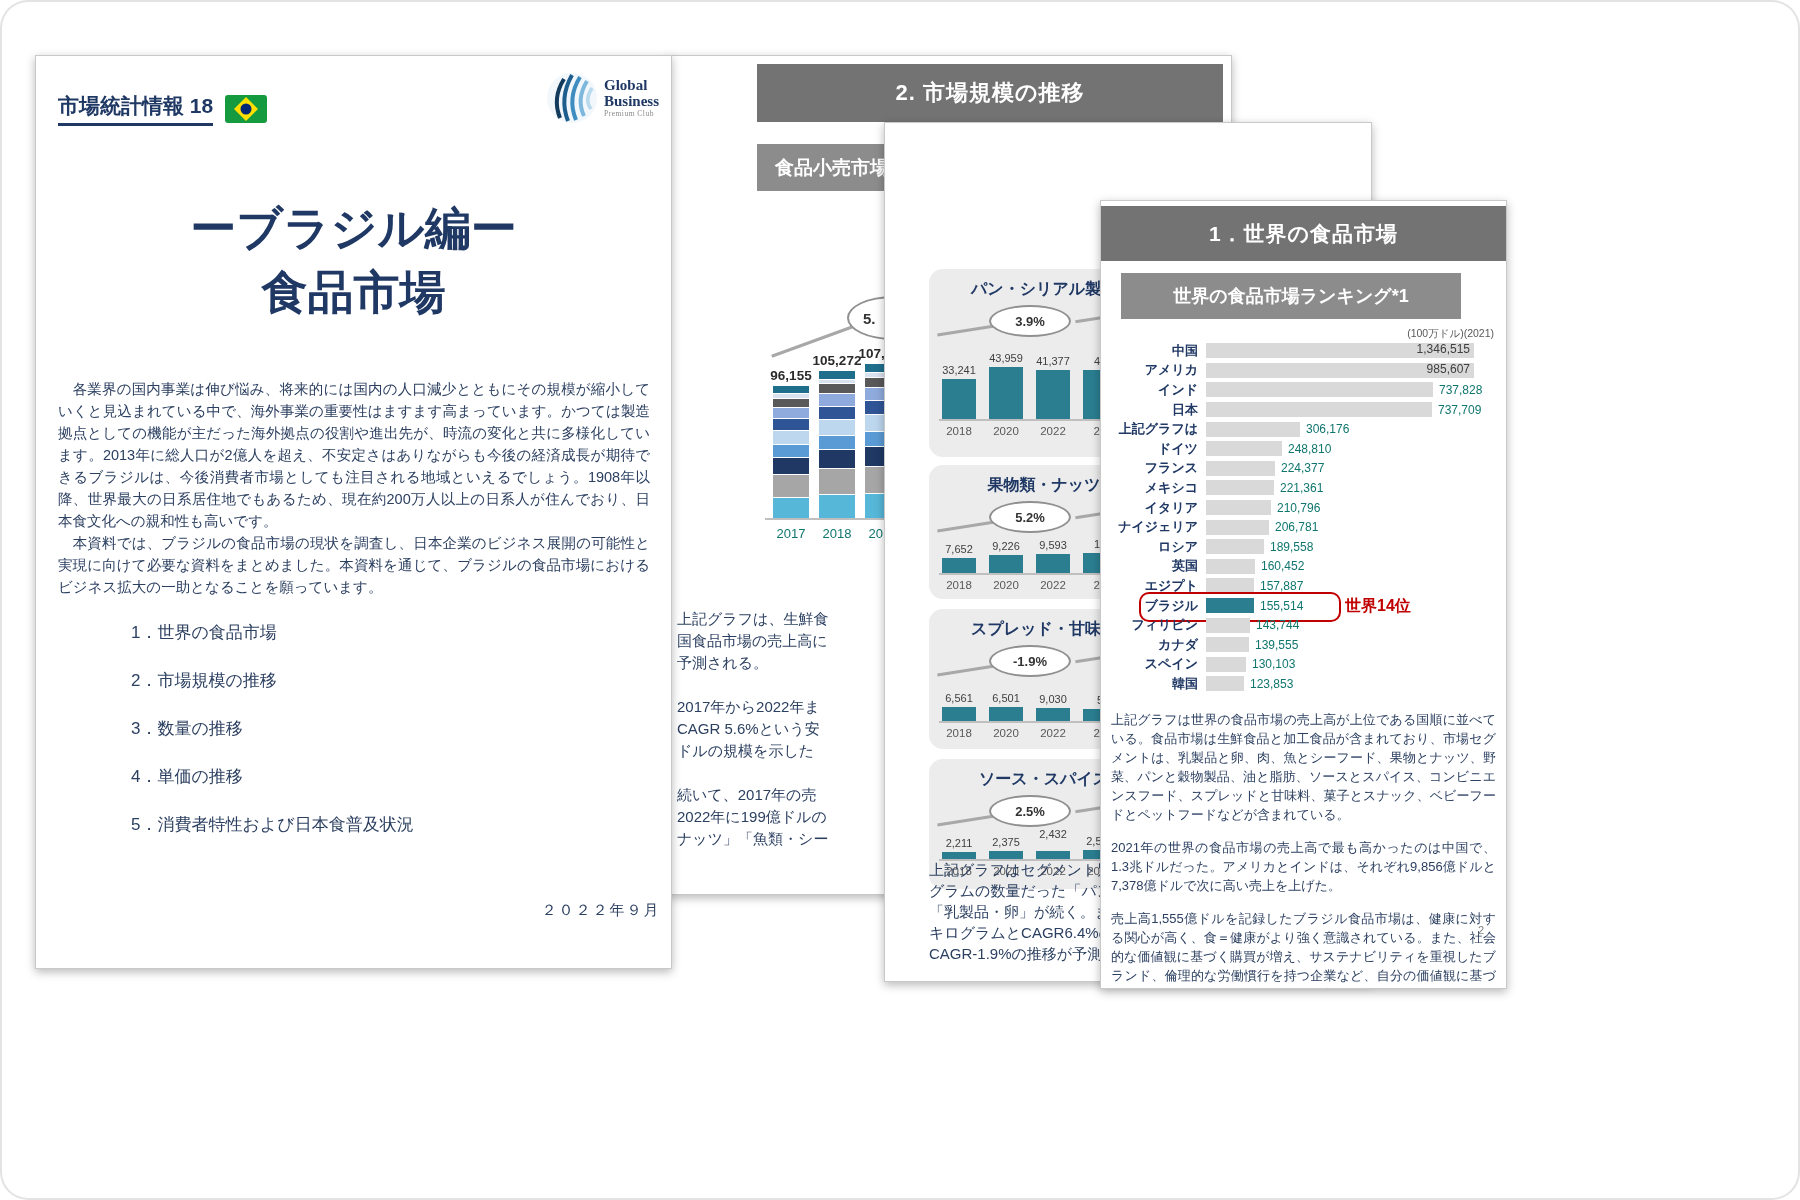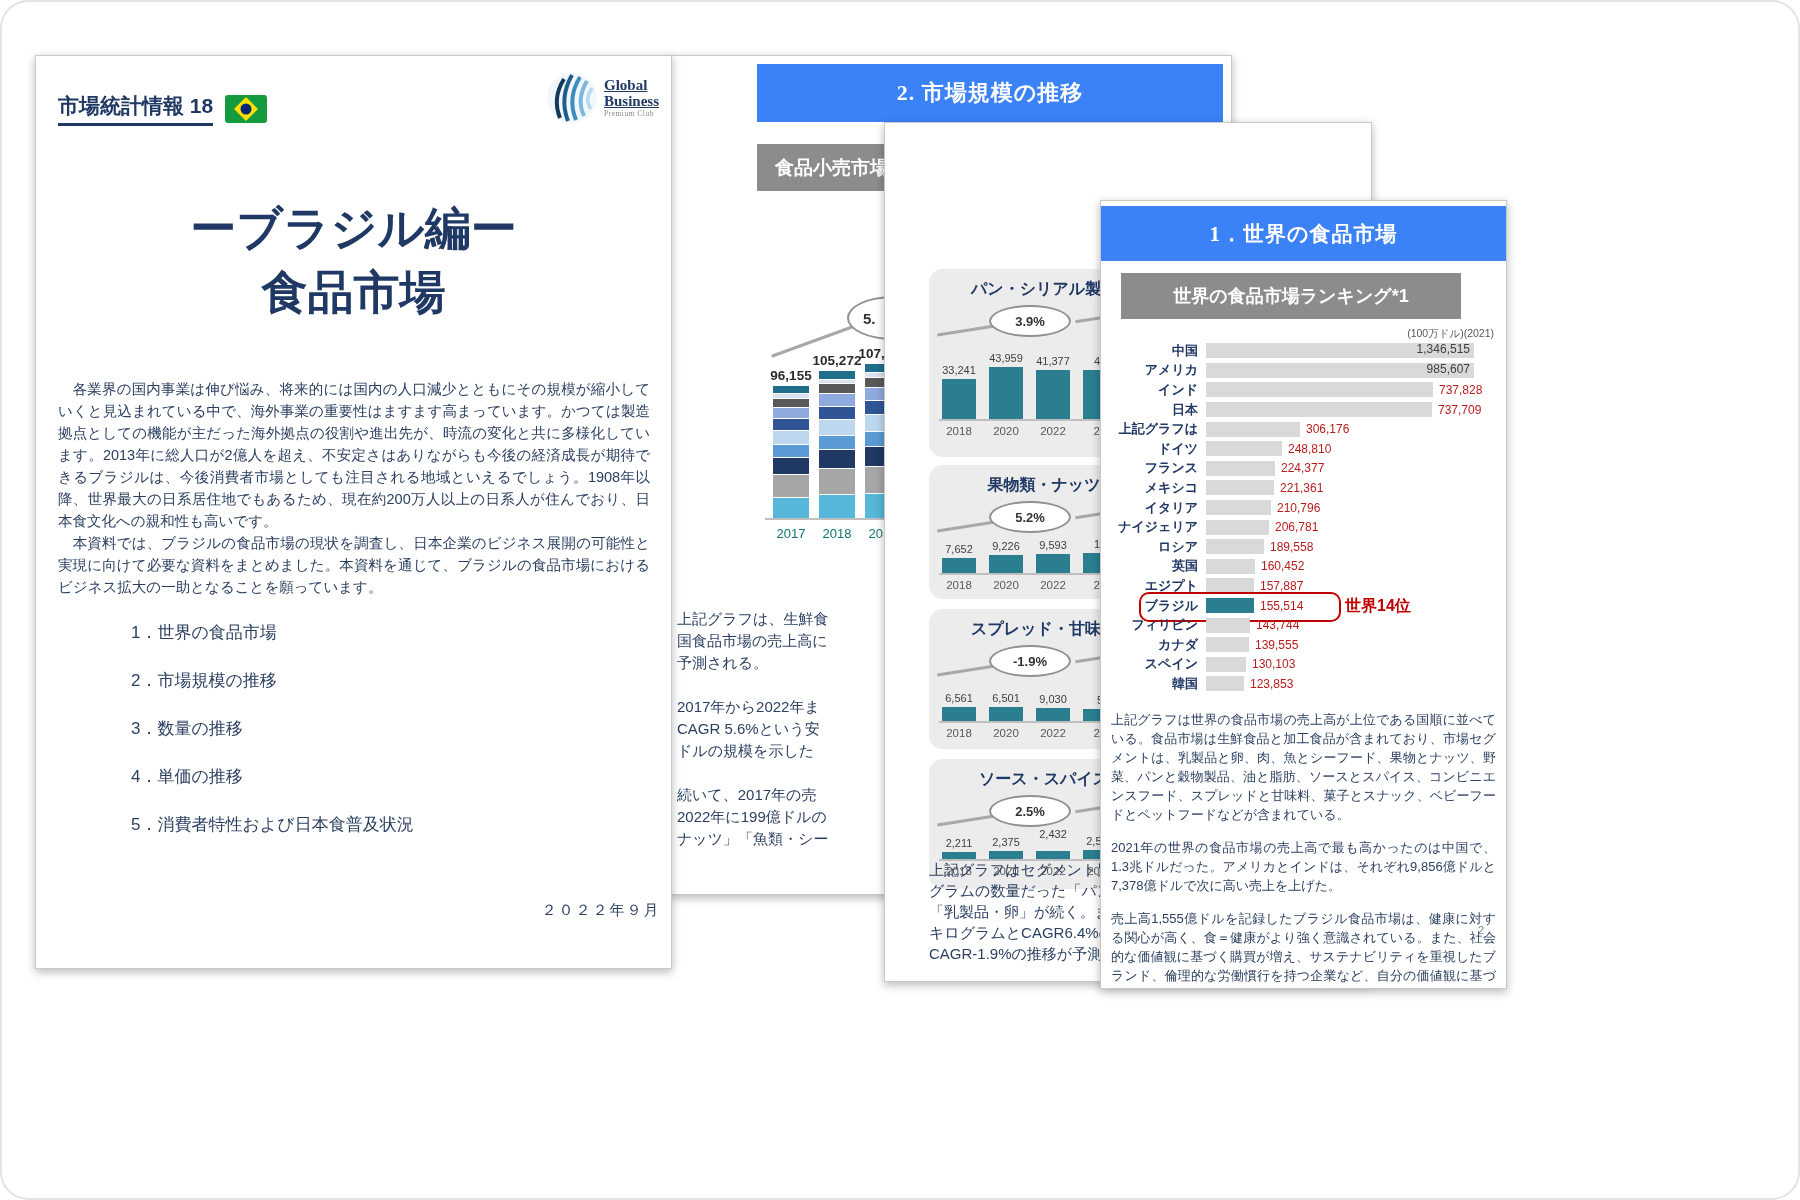--- a/index.html
+++ b/index.html
@@ -1,33 +1,33 @@
 <!DOCTYPE html>
 <html><head>
 <meta charset="utf-8">
 <style>
   html,body{margin:0;padding:0;background:#ffffff;}
   .canvas{position:relative;width:1800px;height:1200px;background:#ffffff;overflow:hidden;
           font-family:"Liberation Sans","DejaVu Sans",sans-serif;border-radius:28px;
           box-shadow:inset 0 0 0 2px #e3e3e3;}
   .sheet{position:absolute;background:#ffffff;border:1px solid #c9c9c9;
          box-shadow:0 3px 9px rgba(0,0,0,.28);overflow:hidden;}
-  .teal-h{position:absolute;background:#3b82f6;color:#ffffff;font-weight:bold;
-          display:flex;align-items:center;justify-content:center;letter-spacing:1px;font-family:Liberation Serif, serif;}
+  .teal-h{position:absolute;background:#737373;color:#ffffff;font-weight:bold;
+          display:flex;align-items:center;justify-content:center;letter-spacing:1px;}
   .gray-h{position:absolute;background:#8c8c8c;color:#ffffff;font-weight:bold;
           display:flex;align-items:center;}
   
   .doc-label{position:absolute;left:22px;top:36px;display:flex;align-items:center;}
   .doc-label .t{font-size:21px;font-weight:bold;color:#1f3864;border-bottom:3px solid #1f3864;padding-bottom:3px;}
   .flag{width:42px;height:28px;background:#159a3f;border-radius:3px;margin-left:12px;position:relative;}
   .flag .d{position:absolute;left:50%;top:50%;width:17px;height:17px;background:#fedf00;transform:translate(-50%,-50%) rotate(45deg);}
   .flag .c{position:absolute;left:50%;top:50%;width:11px;height:11px;border-radius:50%;background:#002776;transform:translate(-50%,-50%);}
   .logo{position:absolute;right:12px;top:16px;display:flex;align-items:center;gap:6px;}
   .logo .txt{line-height:1.05;font-family:"Liberation Serif","DejaVu Serif",serif;}
-  .logo .txt .gb{font-size:15px;font-weight:bold;color:#1f3864;text-decoration:underline;}
+  .logo .txt .gb{font-size:15px;font-weight:bold;color:#1f3864;}
   .logo .txt .pc{font-size:7.5px;color:#8a8a8a;letter-spacing:.5px;}
   .cover-title{position:absolute;left:0;top:140px;width:100%;text-align:center;
                font-size:46px;font-weight:bold;color:#1f3864;line-height:1.4;}
   .cover-body{position:absolute;left:22px;top:322px;width:592px;font-size:14.5px;
               color:#2b3f60;line-height:1.52;text-align:justify;}
   .cover-body p{margin:0;}
   .toc{position:absolute;left:95px;top:565px;}
   .toc div{font-size:17px;color:#2b3f60;margin-bottom:25px;}
   .cover-date{position:absolute;left:480px;top:845px;width:170px;text-align:center;
               font-size:15px;color:#2b3f60;letter-spacing:2px;}
@@ -49,21 +49,21 @@
   .mini-val{position:absolute;font-size:11px;color:#404040;transform:translateX(-50%);white-space:nowrap;}
   .mini-bar{position:absolute;width:34px;background:#2a7e90;transform:translateX(-50%);}
   .mini-year{position:absolute;font-size:11.5px;color:#595959;transform:translateX(-50%);}
   
   .unit{position:absolute;right:12px;top:126px;font-size:10.5px;color:#595959;}
   .rank{position:absolute;left:0;top:140px;width:100%;}
   .rrow{position:relative;height:19.6px;display:flex;align-items:center;}
   .rrow .lab{flex:0 0 97px;text-align:right;font-size:13px;font-weight:bold;color:#1f3864;padding-right:8px;white-space:nowrap;}
   .rrow .bar{height:15px;background:#d9d9d9;position:relative;flex:0 0 auto;}
   .rrow .bar.hl{background:#2a7e90;}
-  .rrow .val{margin-left:6px;font-size:12px;color:#b91c1c;white-space:nowrap;}
+  .rrow .val{margin-left:6px;font-size:12px;color:#0f766e;white-space:nowrap;}
   .rrow .val-in{position:absolute;right:4px;top:0;line-height:13px;font-size:12px;color:#404040;}
   .hl-box{position:absolute;left:38px;top:-3.5px;width:198px;height:26px;border:2.5px solid #c00000;border-radius:10px;pointer-events:none;}
   .hl-note{position:absolute;left:244px;top:0;font-size:16px;font-weight:bold;color:#c00000;white-space:nowrap;}
   .paras{position:absolute;left:10px;top:510px;width:385px;}
   .paras p{margin:0 0 14px 0;font-size:13px;line-height:1.46;color:#2b3f60;text-align:justify;}
   .pagenum{position:absolute;right:22px;bottom:52px;font-size:11px;color:#808080;}
 </style>
 </head>
 <body>
 

